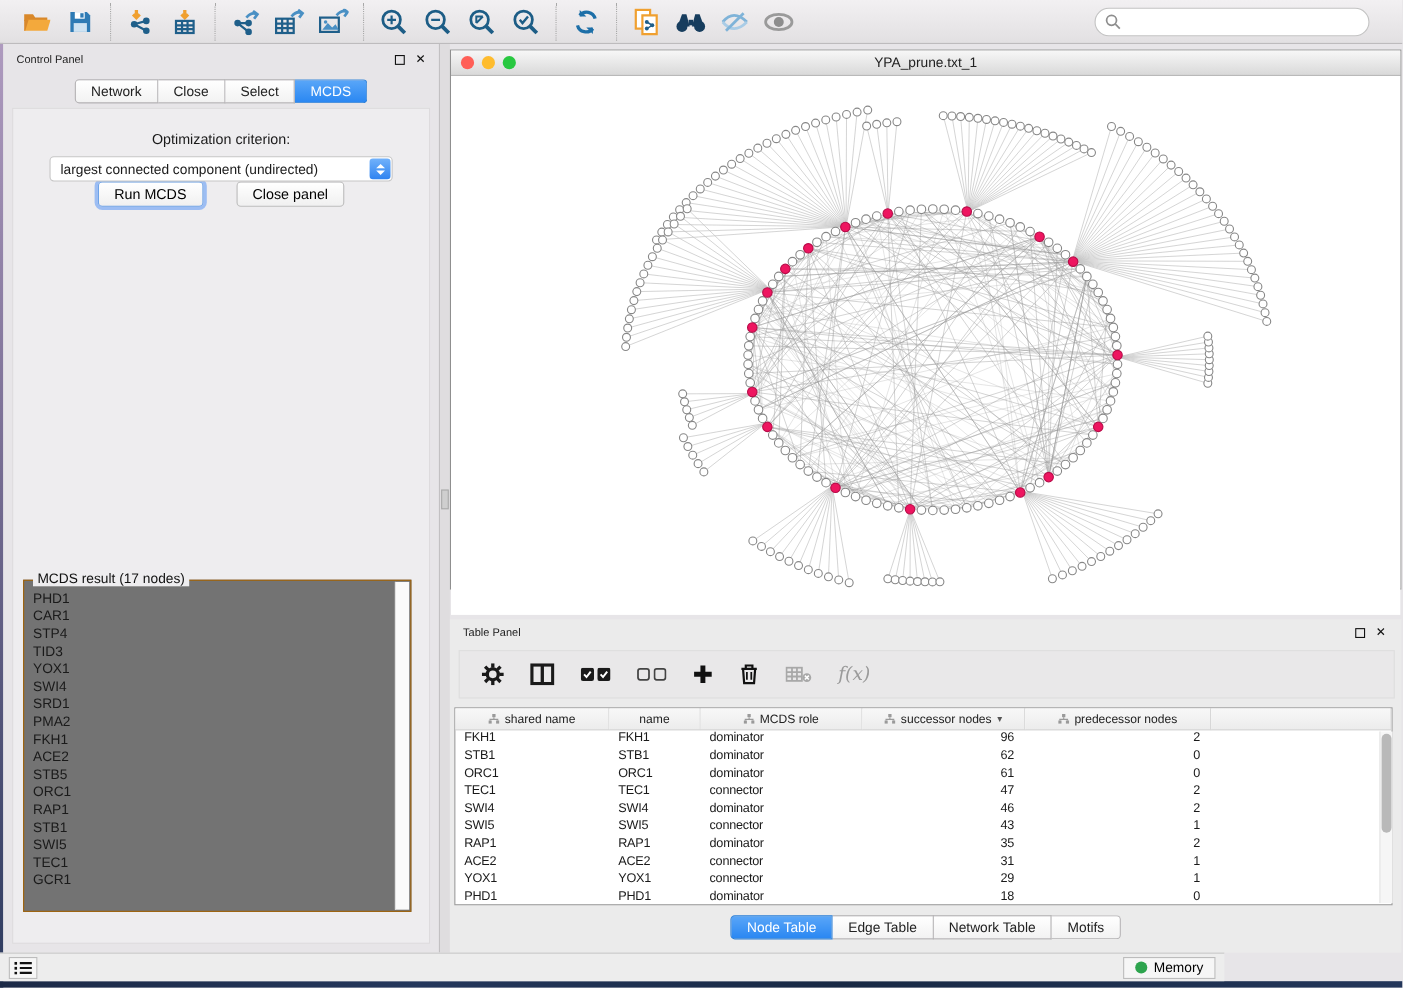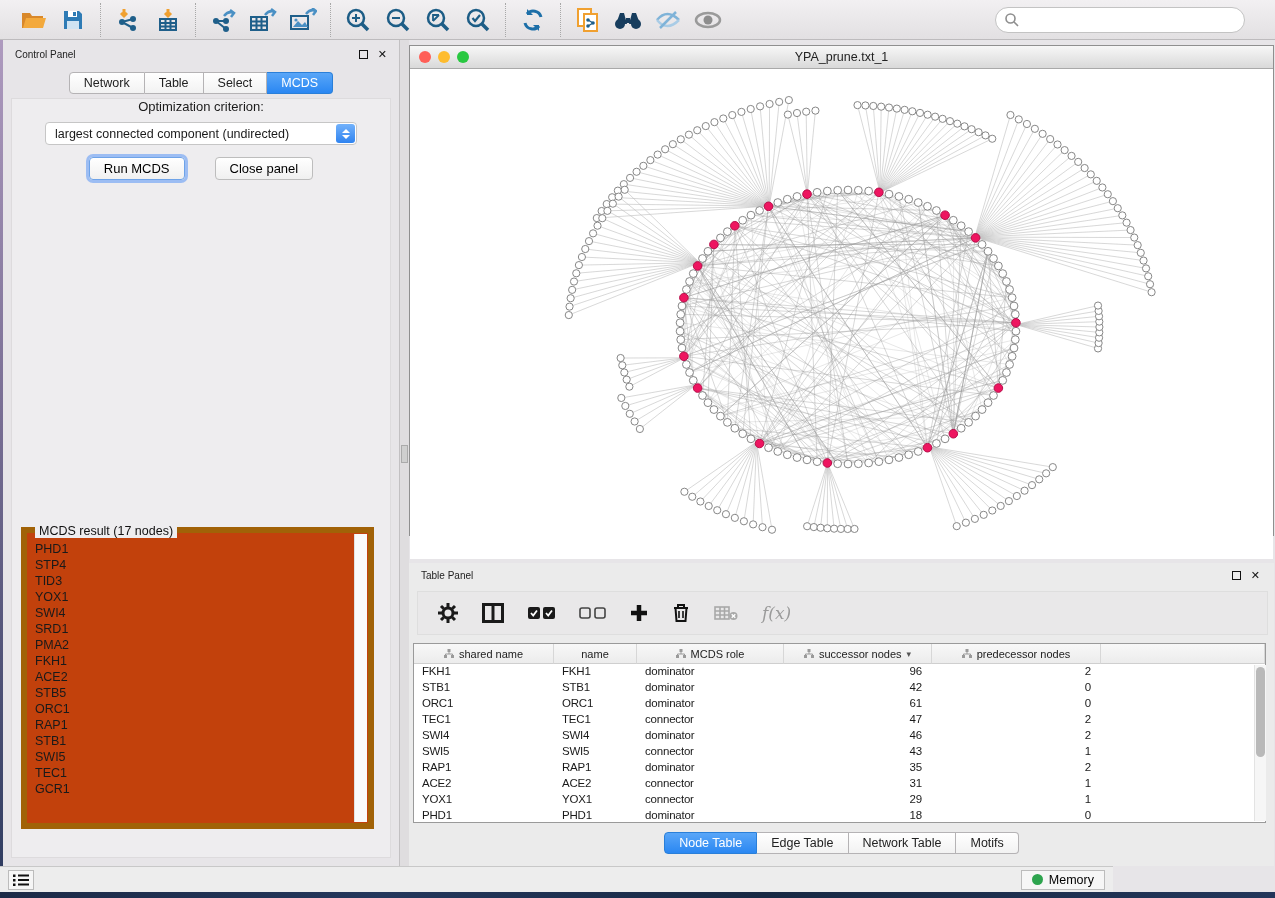--- a/index.html
+++ b/index.html
@@ -30,34 +30,34 @@
   .cp-header { height:28px; display:flex; align-items:center; padding:0 12px; justify-content:space-between; }
   .cp-tabs { position:absolute; left:0; right:0; top:32px; display:flex; justify-content:center; }
   .seg { display:inline-flex; }
   .seg .tab { border:1px solid #b5b3b5; border-left-width:0; background:linear-gradient(#ffffff,#f2f2f2);
     padding:3px 14px; font-size:12.5px; color:#222; cursor:default; }
   .seg .tab:first-child { border-left-width:1px; border-radius:4px 0 0 4px; }
   .seg .tab:last-child { border-radius:0 4px 4px 0; }
   .seg .tab.active { background:linear-gradient(#59a6f8,#2a87f2); color:#fff; border-color:#2a7fd8; }
   .cp-inner { position:absolute; left:8px; top:58px; right:8px; bottom:8px;
     background:#eeedef; border:1px solid #dddbdd; }
-  .opt-label { text-align:center; font-size:13px; }
+  .opt-label { text-align:center; margin-top:20px; font-size:13px; }
   .dropdown { position:relative; margin:8px auto 0; width:312px; height:23px; background:#fff;
     border:1px solid #c6c6c6; border-radius:4px; display:flex; align-items:center; padding-left:9px;
     font-size:12.5px; cursor:default; }
   .dd-stepper { position:absolute; right:1px; top:1px; width:19px; height:19px; border-radius:3px;
     background:linear-gradient(#72b2fb,#2f83f0); display:flex; flex-direction:column; align-items:center; justify-content:center; }
   .dd-stepper .up { width:0;height:0;border-left:4px solid transparent;border-right:4px solid transparent;border-bottom:4px solid #fff; margin-bottom:2px;}
   .dd-stepper .dn { width:0;height:0;border-left:4px solid transparent;border-right:4px solid transparent;border-top:4px solid #fff;}
-  .cp-buttons { display:flex; justify-content:center; gap:30px; margin-top:12px; }
+  .cp-buttons { display:flex; justify-content:center; gap:30px; margin-top:0; }
   .btn { background:linear-gradient(#ffffff,#f0f0f0); border:1px solid #bdbdbd; border-radius:4px;
     font-size:13px; padding:3px 14px; cursor:default; }
   .btn.focus { box-shadow:0 0 0 3px rgba(90,150,245,.55); border-color:#6ea3e8; }
   .mcds-box { position:absolute; left:9px; right:16px; top:428px; bottom:28px;
-    border:6px solid #a16207; background:#c2410c; }
+    border:1px solid #a16207; background:#737373; }
   .mcds-legend { position:absolute; top:-9px; left:8px; background:#eeedef; padding:0 4px; font-size:12.5px; color:#111; }
   .mcds-list { position:absolute; left:2px; top:8px; right:15px; bottom:2px; overflow:hidden;
     font-size:12.5px; line-height:16px; padding-left:6px; }
   .mcds-scroll { position:absolute; top:1px; bottom:1px; right:1px; width:13px; background:#fafafa; border-left:1px solid #e2e2e2; }
 
   
   .vsplit { position:absolute; left:400px; top:40px; width:9px; height:826px; background:#dfdddf; }
   .vsplit .grip { position:absolute; left:1px; top:405px; width:7px; height:18px; background:#cfcfcf; border:1px solid #aaa; }
 
   
@@ -271,21 +271,21 @@
   <div class="cp-header">
     <span class="panel-title">Control Panel</span>
     <span class="winbtns">
       <span class="wb sq"></span>
       <span class="wb">✕</span>
     </span>
   </div>
   <div class="cp-tabs">
       <span class="seg" id="cp-tabs">
         <span class="tab">Network</span>
-        <span class="tab">Table</span>
+        <span class="tab">Close</span>
         <span class="tab">Select</span>
         <span class="tab active">MCDS</span>
       </span>
     </div>
   <div class="cp-inner">
     <div class="opt-label">Optimization criterion:</div>
     <div class="dropdown">
       <span>largest connected component (undirected)</span>
       <span class="dd-stepper">
           <span class="up"></span>
@@ -293,20 +293,21 @@
         </span>
     </div>
     <div class="cp-buttons">
       <button class="btn focus">Run MCDS</button>
       <button class="btn">Close panel</button>
     </div>
     <div class="mcds-box">
       <span class="mcds-legend">MCDS result (17 nodes)</span>
       <div class="mcds-list" id="mcds-list">
           <div>PHD1</div>
+          <div>CAR1</div>
           <div>STP4</div>
           <div>TID3</div>
           <div>YOX1</div>
           <div>SWI4</div>
           <div>SRD1</div>
           <div>PMA2</div>
           <div>FKH1</div>
           <div>ACE2</div>
           <div>STB5</div>
           <div>ORC1</div>
@@ -1135,21 +1136,21 @@
           <div class="td c1">FKH1</div>
           <div class="td c2">dominator</div>
           <div class="td c3 num">96</div>
           <div class="td c4 num">2</div>
           <div class="td cf"></div>
         </div>
         <div class="trow">
           <div class="td c0">STB1</div>
           <div class="td c1">STB1</div>
           <div class="td c2">dominator</div>
-          <div class="td c3 num">42</div>
+          <div class="td c3 num">62</div>
           <div class="td c4 num">0</div>
           <div class="td cf"></div>
         </div>
         <div class="trow">
           <div class="td c0">ORC1</div>
           <div class="td c1">ORC1</div>
           <div class="td c2">dominator</div>
           <div class="td c3 num">61</div>
           <div class="td c4 num">0</div>
           <div class="td cf"></div>

